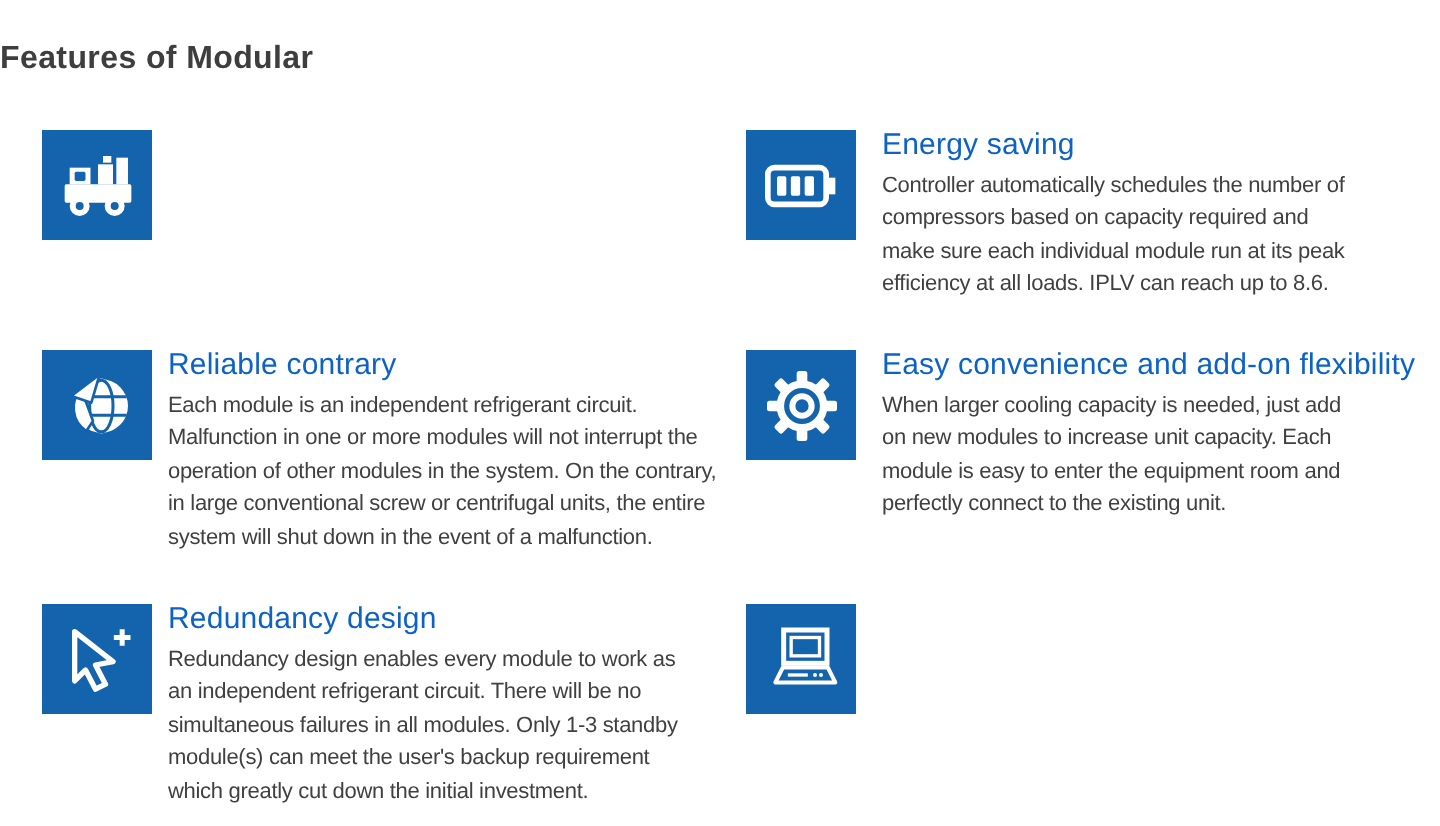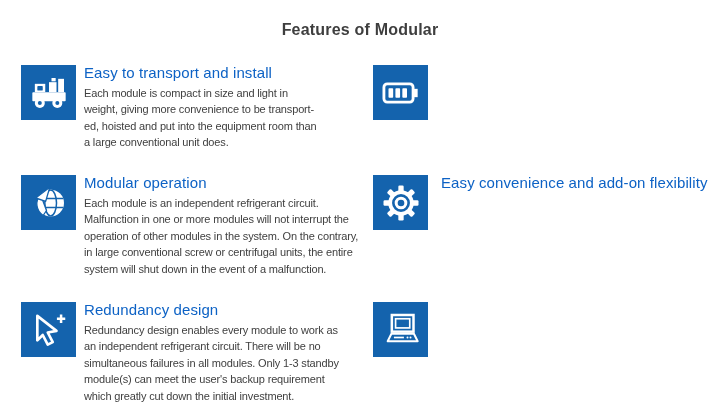--- a/index.html
+++ b/index.html
@@ -8,21 +8,21 @@
     --body-color:#404040;
     --title-color:#3e3e3e;
   }
   *{margin:0;padding:0;box-sizing:border-box;}
   html,body{background:#fff;}
   body{font-family:"Liberation Sans","DejaVu Sans",sans-serif;}
   .canvas{
     position:relative;width:720px;height:413px;background:#fff;overflow:hidden;
   }
   .page-title{
-    position:absolute;top:21px;left:0;width:720px;text-align:center;
+    position:absolute;top:21px;left:0;width:720px;
     font-size:16px;font-weight:bold;color:var(--title-color);letter-spacing:0.2px;
   }
   .feature{
     position:absolute;display:flex;align-items:flex-start;
   }
   .feature.col-left{left:21px;}
   .feature.col-right{left:373px;}
   .feature.row-1{top:65px;}
   .feature.row-2{top:175px;}
   .feature.row-3{top:302px;}
@@ -60,54 +60,54 @@
         <rect x="10" y="15.5" width="6.5" height="5.5" rx="1" class="bgfill"></rect>
         <rect x="24" y="11" width="9" height="12" fill="#fff"></rect>
         <rect x="35" y="7" width="7" height="16" fill="#fff"></rect>
         <rect x="27" y="6" width="5" height="4" fill="#fff"></rect>
         <circle cx="13" cy="36" r="6" fill="#fff"></circle>
         <circle cx="13" cy="36" r="2.4" class="bgfill"></circle>
         <circle cx="34" cy="36" r="6" fill="#fff"></circle>
         <circle cx="34" cy="36" r="2.4" class="bgfill"></circle>
       </svg>
     </div>
-    <div class="txt">
-      <h3>Easy to transport and install</h3>
-      <div class="desc">Each module is compact in size and light in
-weight, giving more convenience to be transport-
-ed, hoisted and put into the equipment room than
-a large conventional unit does.</div>
-    </div>
   </div>
 
   <div class="feature col-right row-1">
     <div class="icon-box">
       <svg viewBox="0 0 48 48" aria-hidden="true">
         <rect x="3.5" y="13" width="35" height="22" rx="4" class="stroke-w" stroke-width="3.4"></rect>
         <path d="M38.5 19 H44 V29 H38.5 Z" fill="#fff"></path>
         <rect x="9" y="18.2" width="5.6" height="11.6" rx="1" fill="#fff"></rect>
         <rect x="17.3" y="18.2" width="5.6" height="11.6" rx="1" fill="#fff"></rect>
         <rect x="25.6" y="18.2" width="5.6" height="11.6" rx="1" fill="#fff"></rect>
       </svg>
+    </div>
+    <div class="txt">
+      <h3>Energy saving</h3>
+      <div class="desc">Controller automatically schedules the number of
+compressors based on capacity required and
+make sure each individual module run at its peak
+efficiency at all loads. IPLV can reach up to 8.6.</div>
     </div>
   </div>
 
   <div class="feature col-left row-2">
     <div class="icon-box">
       <svg viewBox="0 0 48 48" aria-hidden="true">
         <circle cx="26" cy="24" r="16" fill="#fff"></circle>
         <ellipse cx="26" cy="24" rx="7" ry="16" class="stroke-w" stroke="none" fill="none"></ellipse>
         <ellipse cx="26" cy="24" rx="7" ry="15.5" fill="none" stroke="#1463ad" stroke-width="1.8" class="bgstroke"></ellipse>
         <path d="M10.8 18.5 H41.2 M10.8 29.5 H41.2" stroke="#1463ad" stroke-width="1.8" fill="none"></path>
         <path d="M17 39 C8 33 7 21 14 14 L21 33 Z" fill="#fff" stroke="#1463ad" stroke-width="1.6" stroke-linejoin="round"></path>
         <path d="M8 18 L25 5 L20 22 Z" fill="#fff" stroke="#1463ad" stroke-width="1.6" stroke-linejoin="round"></path>
       </svg>
     </div>
     <div class="txt">
-      <h3>Modular operation</h3>
+      <h3>Reliable contrary</h3>
       <div class="desc">Each module is an independent refrigerant circuit.
 Malfunction in one or more modules will not interrupt the
 operation of other modules in the system. On the contrary,
 in large conventional screw or centrifugal units, the entire
 system will shut down in the event of a malfunction.</div>
     </div>
   </div>
 
   <div class="feature col-right row-2">
     <div class="icon-box">
@@ -121,20 +121,24 @@
           <rect x="20.8" y="3" width="6.4" height="8" rx="1.5" transform="rotate(225 24 24)"></rect>
           <rect x="20.8" y="3" width="6.4" height="8" rx="1.5" transform="rotate(270 24 24)"></rect>
           <rect x="20.8" y="3" width="6.4" height="8" rx="1.5" transform="rotate(315 24 24)"></rect>
         </g>
         <circle cx="24" cy="24" r="13" class="stroke-w" stroke-width="4.5"></circle>
         <circle cx="24" cy="24" r="5.8" class="stroke-w" stroke-width="3.6"></circle>
       </svg>
     </div>
     <div class="txt">
       <h3>Easy convenience and add-on flexibility</h3>
+      <div class="desc">When larger cooling capacity is needed, just add
+on new modules to increase unit capacity. Each
+module is easy to enter the equipment room and
+perfectly connect to the existing unit.</div>
     </div>
   </div>
 
   <div class="feature col-left row-3">
     <div class="icon-box">
       <svg viewBox="0 0 48 48" aria-hidden="true">
         <path d="M10 7 L33 25 L22.5 27 L28.5 38.5 L22.5 41.5 L16.5 30 L10 36.5 Z" class="stroke-w" stroke-width="3.2" stroke-linejoin="round"></path>
         <path d="M38.5 5.5 V15.5 M33.5 10.5 H43.5" class="stroke-w" stroke-width="3"></path>
       </svg>
     </div>

